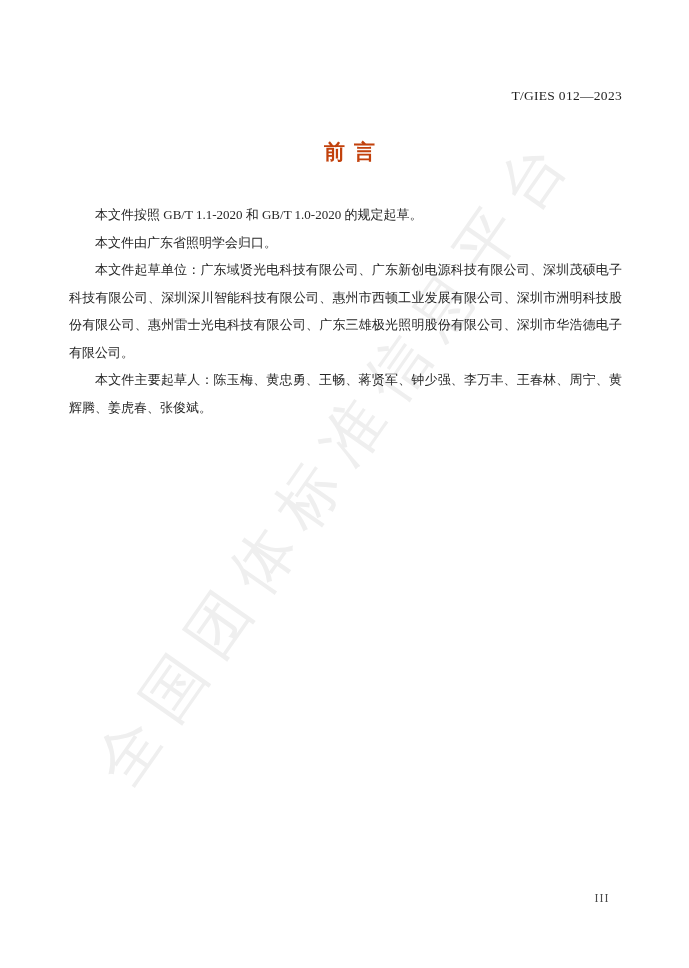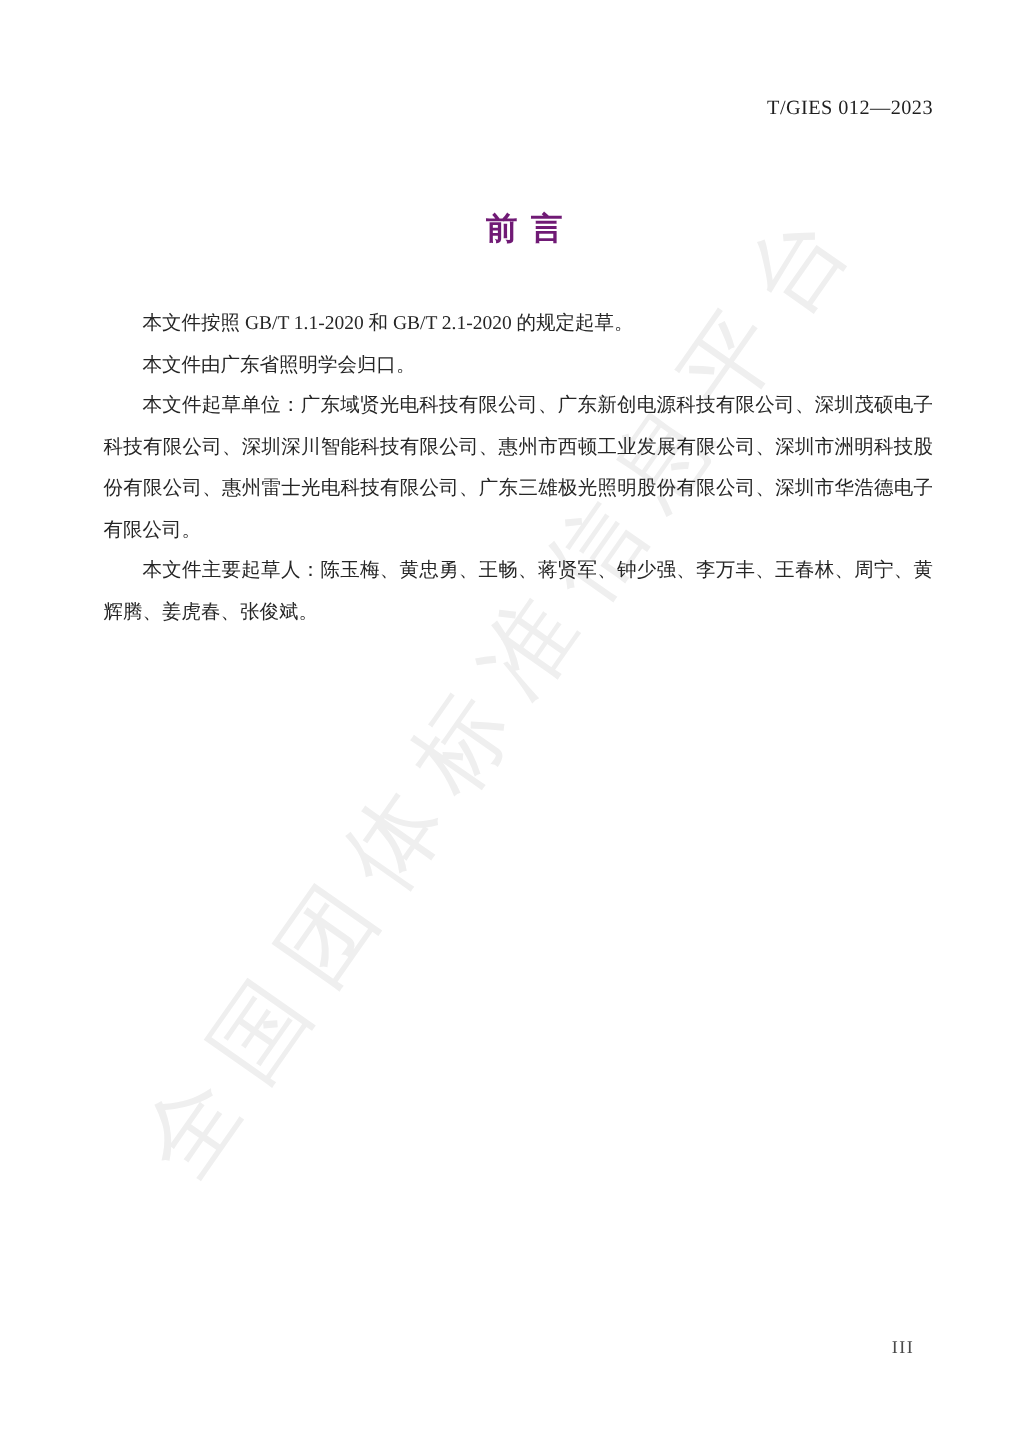--- a/index.html
+++ b/index.html
@@ -28,40 +28,40 @@
     font-size: 62px;
     letter-spacing: 16px;
     white-space: nowrap;
     color: #efefef;
     z-index: 0;
     user-select: none;
     font-family: "Liberation Serif", "DejaVu Serif", serif;
   }
   .doc-code {
     position: absolute;
-    top: 64px;
+    top: 88px;
     right: 67px;
     font-size: 13.5px;
     letter-spacing: 0.3px;
     color: #1f1f1f;
     z-index: 2;
   }
   .page-title {
     position: absolute;
     top: 138px;
     left: 0;
     width: 100%;
     box-sizing: border-box;
     text-align: center;
     font-family: "DejaVu Sans", "Liberation Sans", sans-serif;
     font-weight: bold;
     font-size: 21px;
     letter-spacing: 9px;
     padding-left: 19px;
-    color: #701a75;
+    color: #c2410c;
     z-index: 2;
   }
   .content {
     position: absolute;
     left: 69px;
     top: 201px;
     width: 553px;
     font-size: 13px;
     line-height: 27.5px;
     text-align: justify;
@@ -88,21 +88,21 @@
 
 <div class="page">
 
   <div class="watermark">全国团体标准信息平台</div>
 
   <div class="doc-code">T/GIES 012—2023</div>
 
   <div class="page-title">前言</div>
 
   <div class="content">
-    <p>本文件按照 GB/T 1.1-2020 和 GB/T 2.1-2020 的规定起草。</p>
+    <p>本文件按照 GB/T 1.1-2020 和 GB/T 1.0-2020 的规定起草。</p>
     <p>本文件由广东省照明学会归口。</p>
     <p>本文件起草单位：广东域贤光电科技有限公司、广东新创电源科技有限公司、深圳茂硕电子科技有限公司、深圳深川智能科技有限公司、惠州市西顿工业发展有限公司、深圳市洲明科技股份有限公司、惠州雷士光电科技有限公司、广东三雄极光照明股份有限公司、深圳市华浩德电子有限公司。</p>
     <p>本文件主要起草人：陈玉梅、黄忠勇、王畅、蒋贤军、钟少强、李万丰、王春林、周宁、黄辉腾、姜虎春、张俊斌。</p>
   </div>
 
   <div class="page-number">III</div>
 
 </div>
 
 </body></html>

